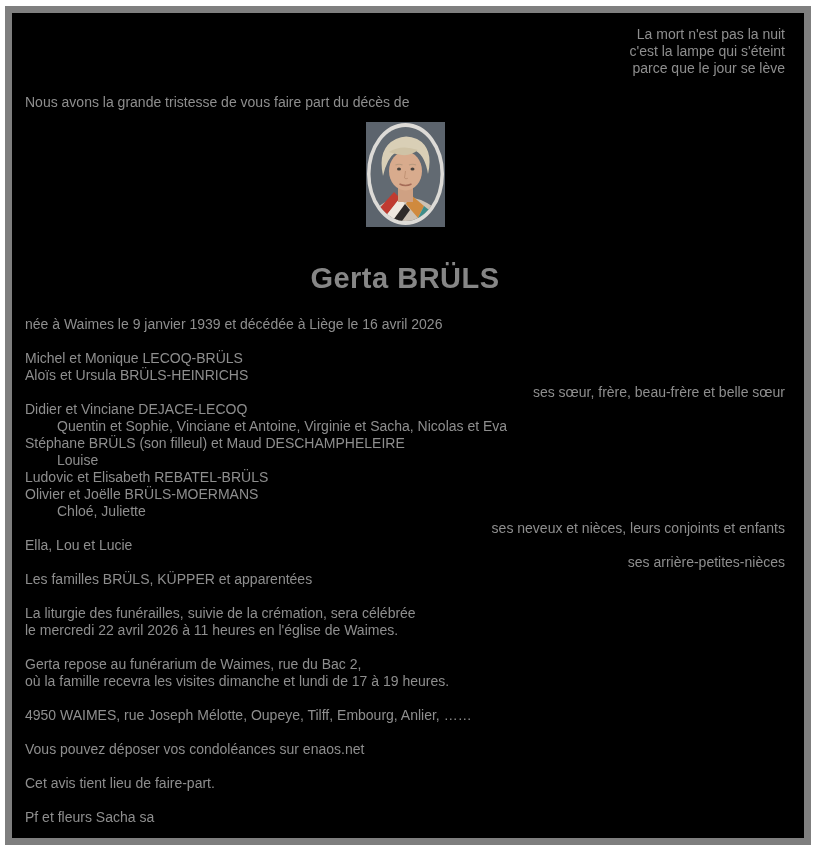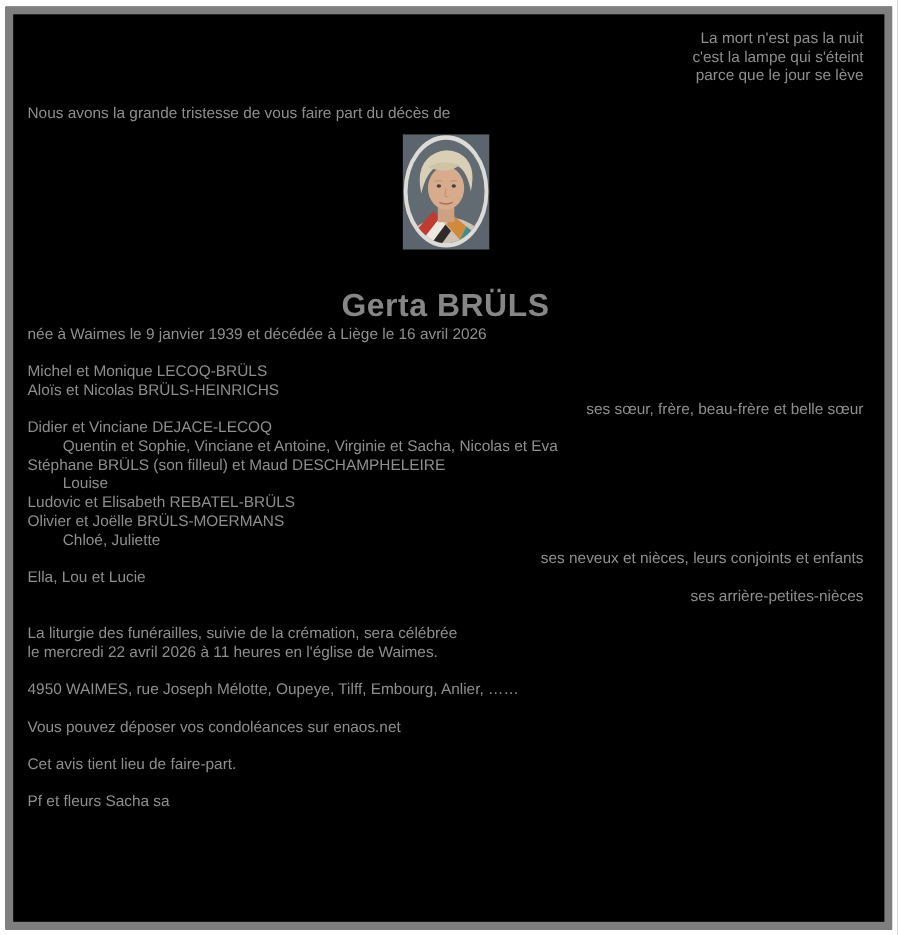--- a/index.html
+++ b/index.html
@@ -41,21 +41,21 @@
   .name-title {
     margin: 30px 0 0 0;
     padding: 0;
     text-align: center;
     font-size: 29px;
     line-height: 34px;
     font-weight: bold;
     color: #868686;
     letter-spacing: 0.5px;
   }
-  .life-line { }
+  .life-line { margin-top: 21px; }
 </style>
 </head>
 <body>
 
 <div class="card">
   <div class="content">
 
     <div class="poem right">
       <div class="line">La mort n'est pas la nuit</div>
       <div class="line">c'est la lampe qui s'éteint</div>
@@ -99,39 +99,44 @@
         </svg>
       </span>
     </div>
 
     <h1 class="name-title">Gerta BRÜLS</h1>
 
     <div class="line life-line">née à Waimes le 9 janvier 1939 et décédée à Liège le 16 avril 2026</div>
 
     <div class="para">
       <div class="line">Michel et Monique LECOQ-BRÜLS</div>
-      <div class="line">Aloïs et Nicolas BRÜLS-HEINRICHS</div>
+      <div class="line">Aloïs et Ursula BRÜLS-HEINRICHS</div>
       <div class="line right">ses sœur, frère, beau-frère et belle sœur</div>
       <div class="line">Didier et Vinciane DEJACE-LECOQ</div>
       <div class="line indent">Quentin et Sophie, Vinciane et Antoine, Virginie et Sacha, Nicolas et Eva</div>
       <div class="line">Stéphane BRÜLS (son filleul) et Maud DESCHAMPHELEIRE</div>
       <div class="line indent">Louise</div>
       <div class="line">Ludovic et Elisabeth REBATEL-BRÜLS</div>
       <div class="line">Olivier et Joëlle BRÜLS-MOERMANS</div>
       <div class="line indent">Chloé, Juliette</div>
       <div class="line right">ses neveux et nièces, leurs conjoints et enfants</div>
       <div class="line">Ella, Lou et Lucie</div>
       <div class="line right">ses arrière-petites-nièces</div>
+      <div class="line">Les familles BRÜLS, KÜPPER et apparentées</div>
     </div>
 
     <div class="para">
       <div class="line">La liturgie des funérailles, suivie de la crémation, sera célébrée</div>
       <div class="line">le mercredi 22 avril 2026 à 11 heures en l'église de Waimes.</div>
     </div>
 
+    <div class="para">
+      <div class="line">Gerta repose au funérarium de Waimes, rue du Bac 2,</div>
+      <div class="line">où la famille recevra les visites dimanche et lundi de 17 à 19 heures.</div>
+    </div>
 
     <div class="line para">4950 WAIMES, rue Joseph Mélotte, Oupeye, Tilff, Embourg, Anlier, ……</div>
 
     <div class="line para">Vous pouvez déposer vos condoléances sur enaos.net</div>
 
     <div class="line para center">Cet avis tient lieu de faire-part.</div>
 
     <div class="line para center">Pf et fleurs Sacha sa</div>
 
   </div>

